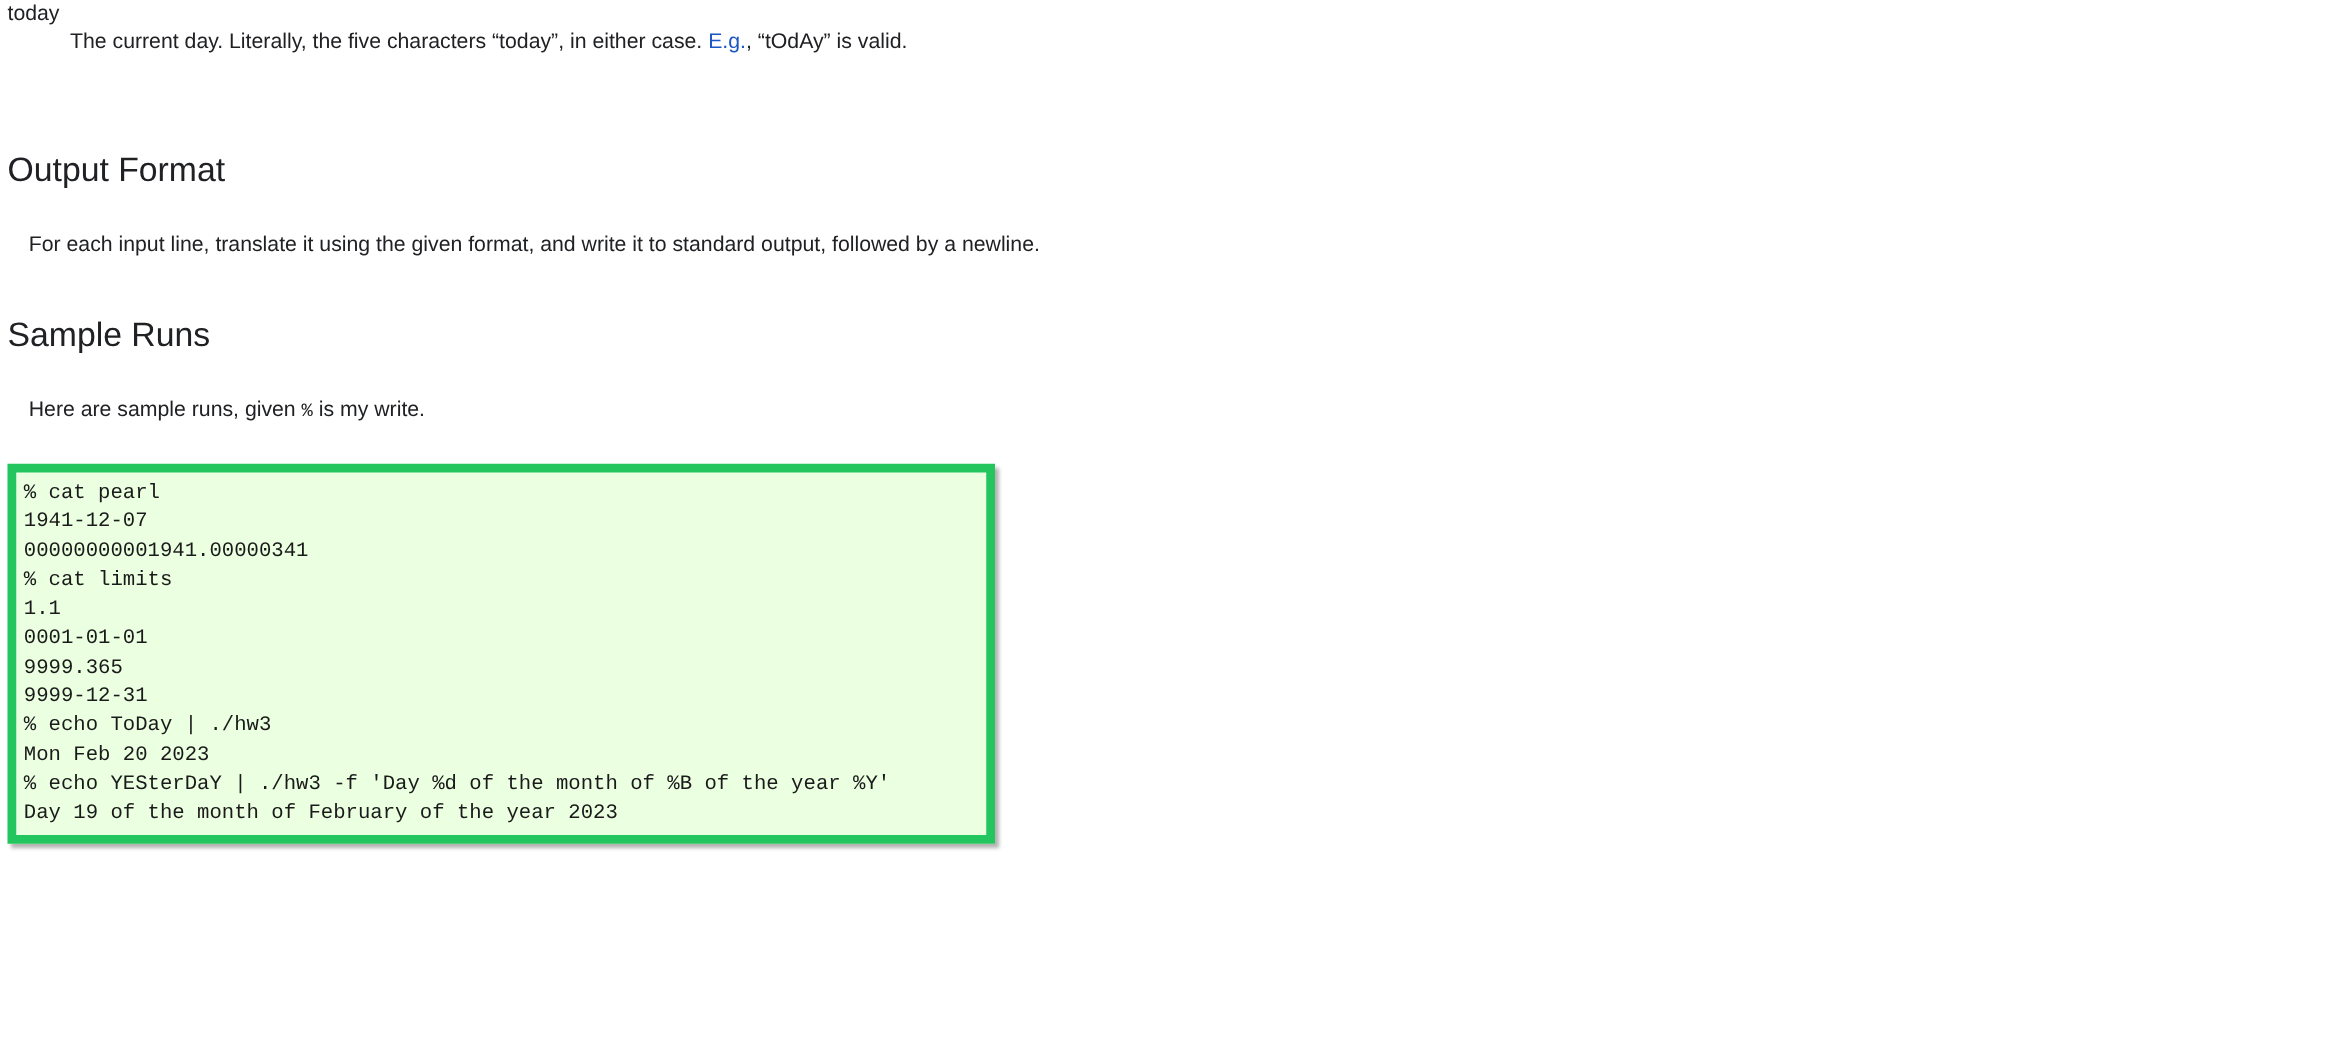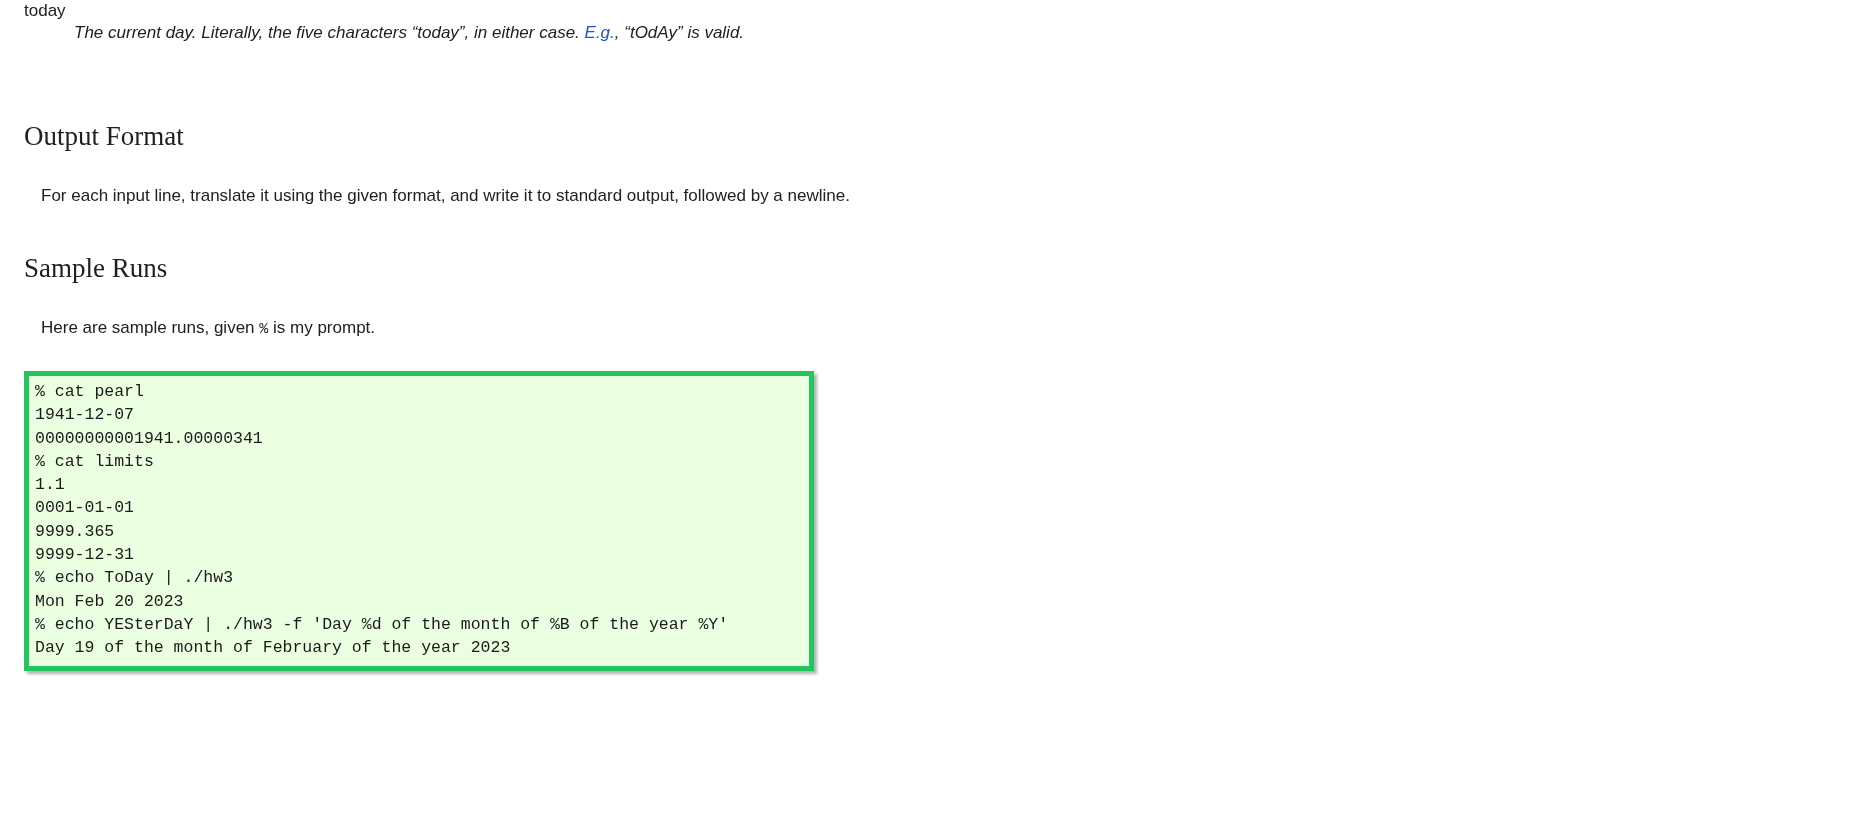--- a/index.html
+++ b/index.html
@@ -11,21 +11,21 @@
   body {
     width: 1873px;
     height: 838px;
     overflow: hidden;
     font-family: "Liberation Sans", sans-serif;
     color: #202124;
     -webkit-font-smoothing: antialiased;
   }
 
   .page {
-    padding: 0 24px;
+    padding: 0 6px;
     box-sizing: border-box;
   }
 
   
   dl.defs {
     margin: 0;
     padding: 0;
   }
   dl.defs dt {
     font-size: 17px;
@@ -33,38 +33,36 @@
     color: #202124;
     margin: 0;
     padding: 0;
   }
   dl.defs dd {
     font-size: 17px;
     line-height: 22px;
     color: #202124;
     margin: 0 0 0 50px;
     padding: 0;
-    font-style: italic;
   }
   .dd-gap { height: 26px; }
 
   a.eg {
     color: #1a56c4;
     text-decoration: none;
   }
 
   
   h2.section {
     font-size: 27px;
     line-height: 32px;
     font-weight: normal;
     color: #202124;
     margin: 0;
     padding: 0;
-    font-family: Liberation Serif, serif;
   }
   .h-gap-before { height: 24px; }
   .h-gap-after  { height: 16px; }
 
   p.body {
     font-size: 17px;
     line-height: 22px;
     color: #202124;
     margin: 17px;
     padding: 0;
@@ -80,21 +78,21 @@
   
   .codewrap {
     margin-top: 30px;
     width: 790px;
   }
   pre.codeblock {
     margin: 0;
     padding: 4px 6px 6px 6px;
     box-sizing: border-box;
     background: #ebffe1;
-    border: 5px solid #22c55e;
+    border: 7px solid #22c55e;
     box-shadow: 3px 3px 3px rgba(0,0,0,0.30);
     font-family: "Liberation Mono", "DejaVu Sans Mono", monospace;
     font-size: 16.5px;
     line-height: 23.3px;
     color: #1a1a1a;
     white-space: pre;
     overflow: hidden;
     min-height: 300px;
   }
 </style>
@@ -117,21 +115,21 @@
   </dl>
 
   <div class="h-gap-before"></div>
   <h2 class="section">Output Format</h2>
   <div class="h-gap-after"></div>
   <p class="body">For each input line, translate it using the given format, and write it to standard output, followed by a newline.</p>
 
   <div class="p-gap"></div>
   <h2 class="section">Sample Runs</h2>
   <div class="h-gap-after"></div>
-  <p class="body"><span>Here are sample runs, given </span><code class="inline">%</code><span> is my prompt.</span></p>
+  <p class="body"><span>Here are sample runs, given </span><code class="inline">%</code><span> is my write.</span></p>
 
   <div class="codewrap">
     <pre class="codeblock">% cat pearl
 1941-12-07
 00000000001941.00000341
 % cat limits
 1.1
 0001-01-01
 9999.365
 9999-12-31

